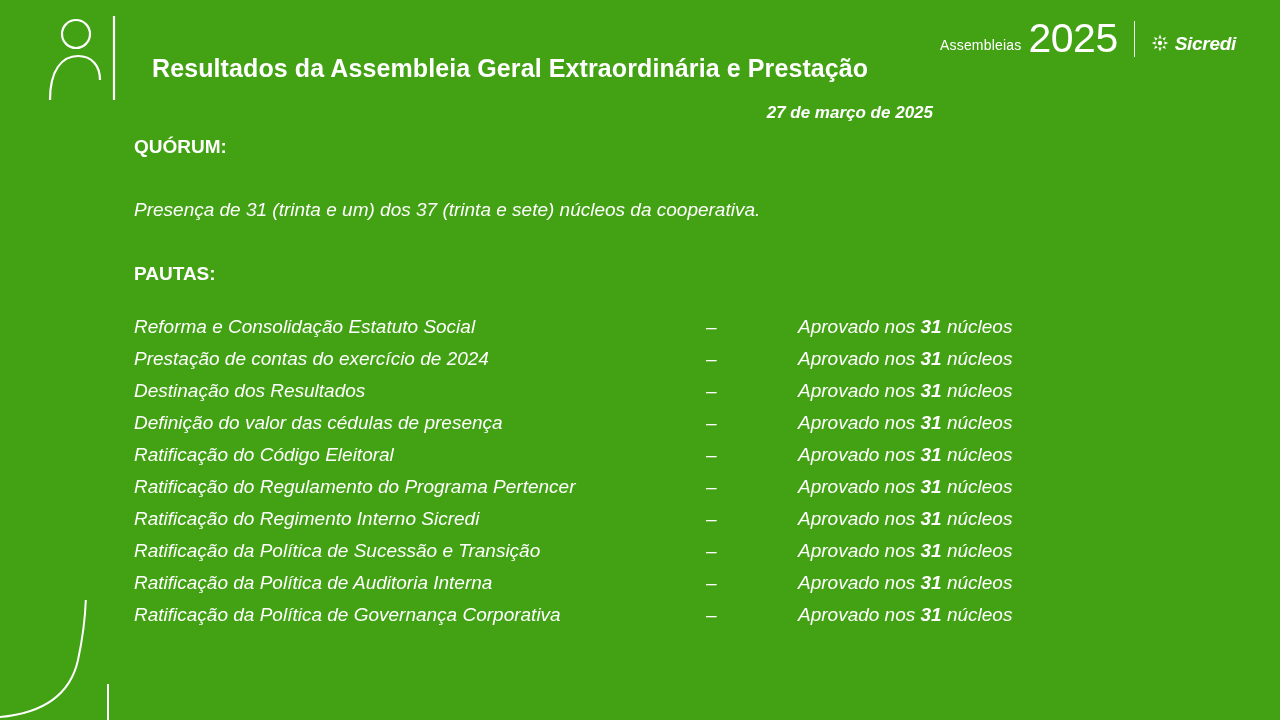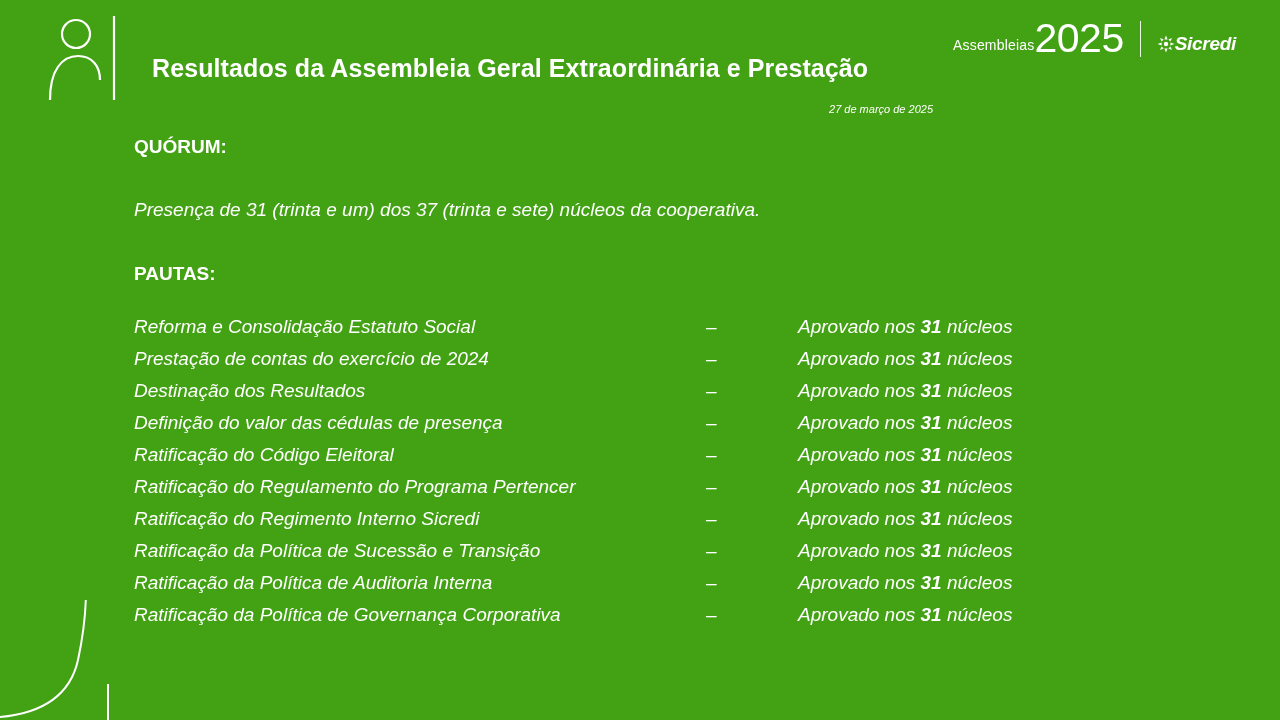--- a/index.html
+++ b/index.html
@@ -43,20 +43,21 @@
     right: 44px;
     top: 18px;
     display: flex;
     align-items: flex-end;
     gap: 12px;
     line-height: 1;
   }
   .brand-year-wrap {
     display: flex;
     align-items: flex-end;
+    gap: 7px;
   }
   .brand-assembleias {
     font-size: 14px;
     letter-spacing: .2px;
     padding-bottom: 7px;
     color: #ffffff;
   }
   .brand-year {
     font-size: 41px;
     font-weight: 300;
@@ -65,22 +66,21 @@
   }
   .brand-divider {
     width: 1px;
     height: 36px;
     background: #ffffff;
     opacity: .9;
     margin: 0 4px 2px 4px;
   }
   .brand-sicredi {
     display: flex;
-    align-items: center;
-    gap: 0;
+    gap: 6px;
     padding-bottom: 6px;
   }
   .brand-sicredi .mark { width: 18px; height: 18px; }
   .brand-sicredi .word {
     font-size: 19px;
     font-weight: bold;
     font-style: italic;
     letter-spacing: -0.3px;
   }
 
@@ -90,22 +90,22 @@
     left: 152px;
     top: 54px;
     font-size: 25px;
     font-weight: bold;
     letter-spacing: .1px;
   }
   .subtitle {
     position: absolute;
     right: 347px;
     top: 103px;
-    font-size: 11px;
-    font-weight: normal;
+    font-size: 17px;
+    font-weight: bold;
     font-style: italic;
   }
 
   
   .content {
     position: absolute;
     left: 134px;
     top: 136px;
     right: 28px;
   }

